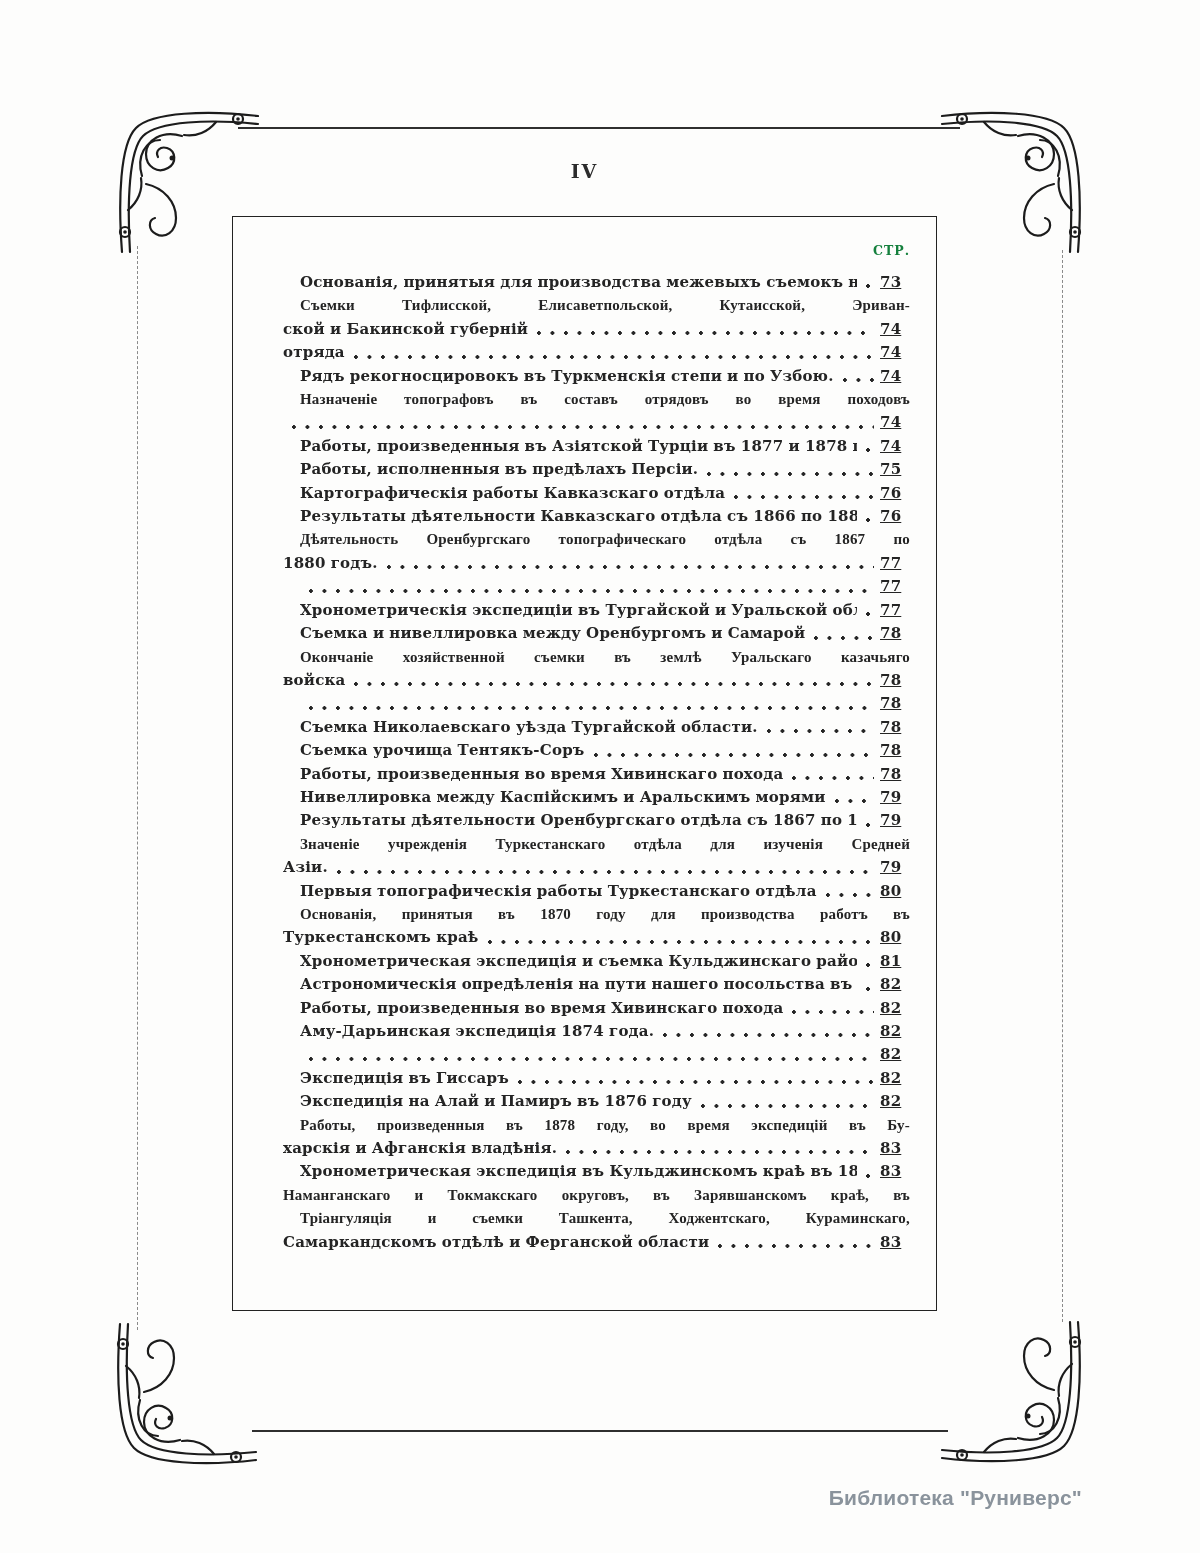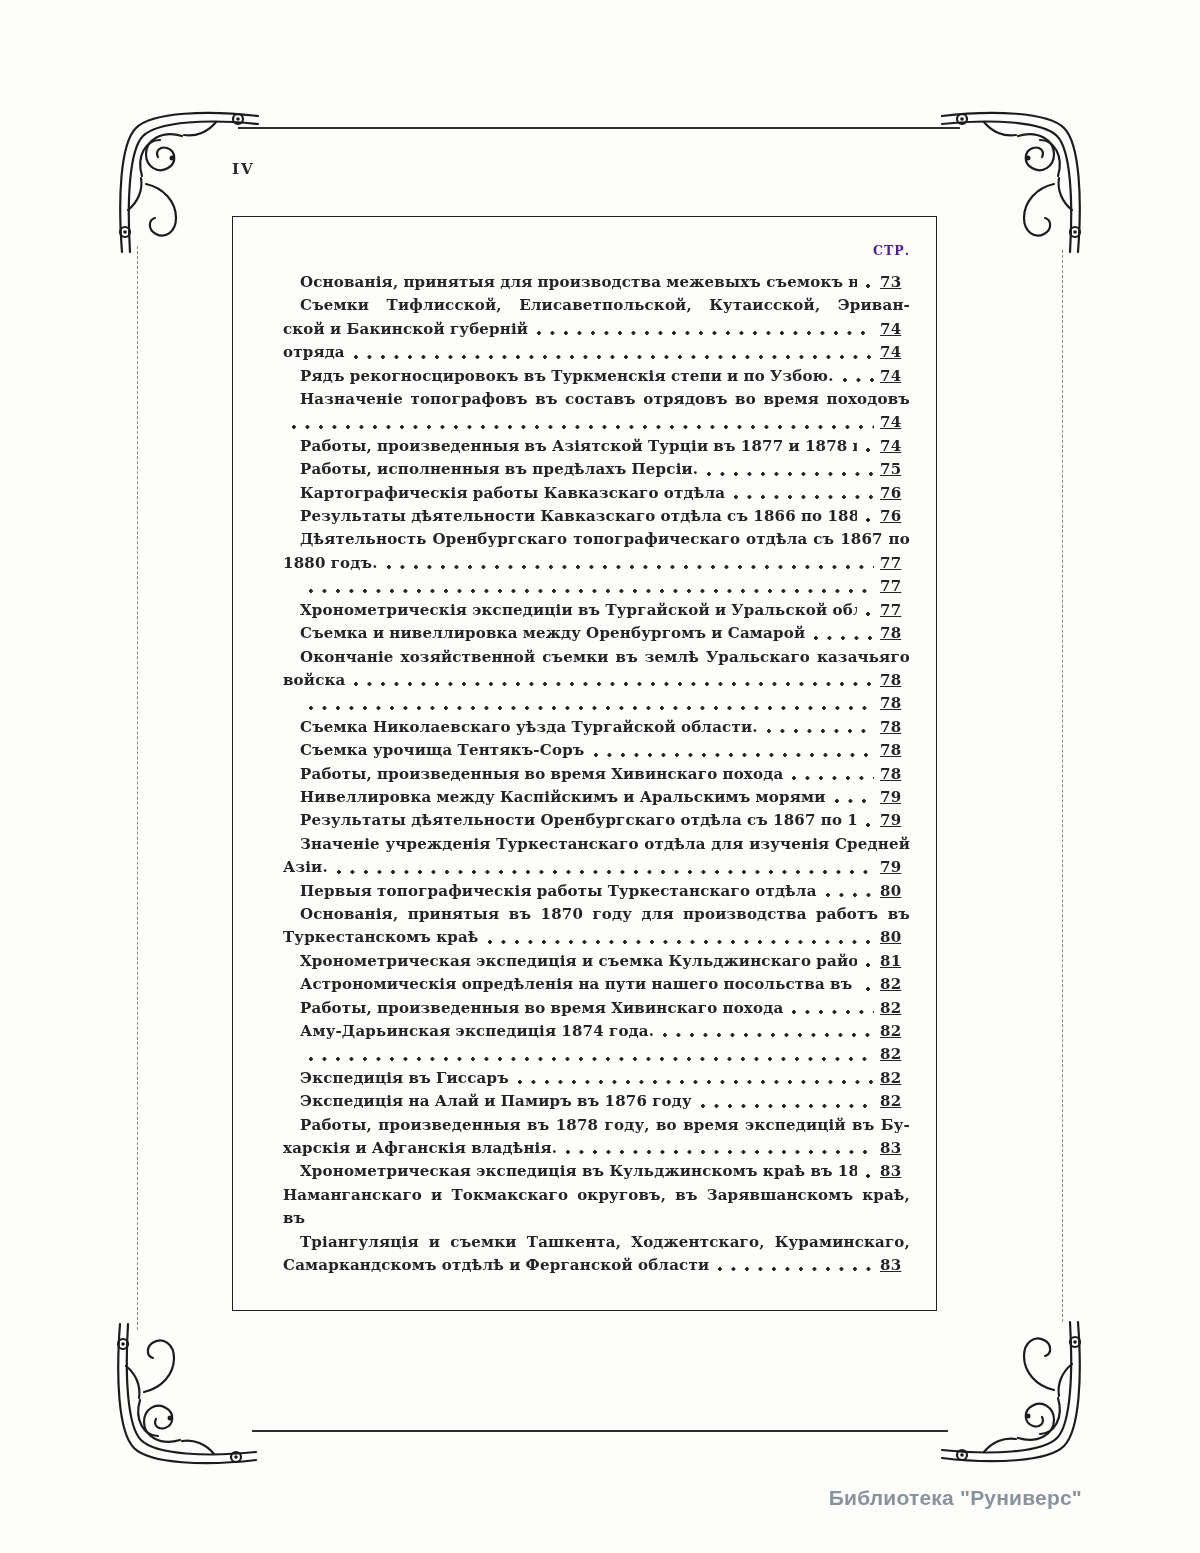--- a/index.html
+++ b/index.html
@@ -18,36 +18,36 @@
   .rule-right { left:1062px; top:250px; height:1072px; }
   
   .corner { position:absolute; width:150px; height:150px; }
   .corner.tl { left:112px; top:106px; }
   .corner.tr { left:938px; top:106px; transform:scaleX(-1); }
   .corner.bl { left:110px; top:1320px; transform:scaleY(-1); }
   .corner.br { left:938px; top:1318px; transform:scale(-1,-1); }
   
   .folio {
     position:absolute; left:232px; top:160px; width:705px;
-    font-size:15px; font-weight:bold;
+    text-align:center; font-size:19px; font-weight:bold;
     letter-spacing:2px; color:#2c2c2c;
   }
   
   .content-box {
     position:absolute; left:232px; top:216px; width:705px; height:1095px;
     border:1.6px solid #222; padding:26px 26px 0 50px; background:transparent;
   }
   .col-header {
     text-align:right; font-size:12.5px; font-weight:bold;
-    letter-spacing:1px; line-height:16px; margin-bottom:12px; color:#4c1d95;
+    letter-spacing:1px; line-height:16px; margin-bottom:12px; color:#15803d;
   }
   
   .toc { font-size:15px; font-weight:bold; line-height:23.4px; letter-spacing:0.2px; color:#242424; word-spacing:-0.3px; }
   .entry .line { min-height:23.4px; }
-  .line.just { text-align:justify; text-align-last:justify; }
+  .line.just { text-align:justify; text-align-last:justify;font-family:Liberation Serif, serif; }
   .line.first { padding-left:17px; }
   .line-last { display:flex; align-items:baseline; }
   .line-last .txt { flex:0 1 auto; min-width:0; white-space:nowrap; overflow:hidden; }
   .leader {
     flex:1 1 8px; min-width:8px; height:6px; align-self:flex-end;
     margin:0 6px 5px 9px;
     background-image:radial-gradient(circle at 2px 3px, #262626 1.6px, transparent 2.0px);
     background-size:13.5px 6px; background-repeat:repeat-x;
   }
   .pg { flex:0 0 auto; min-width:30px; text-align:left;text-decoration:underline; }

